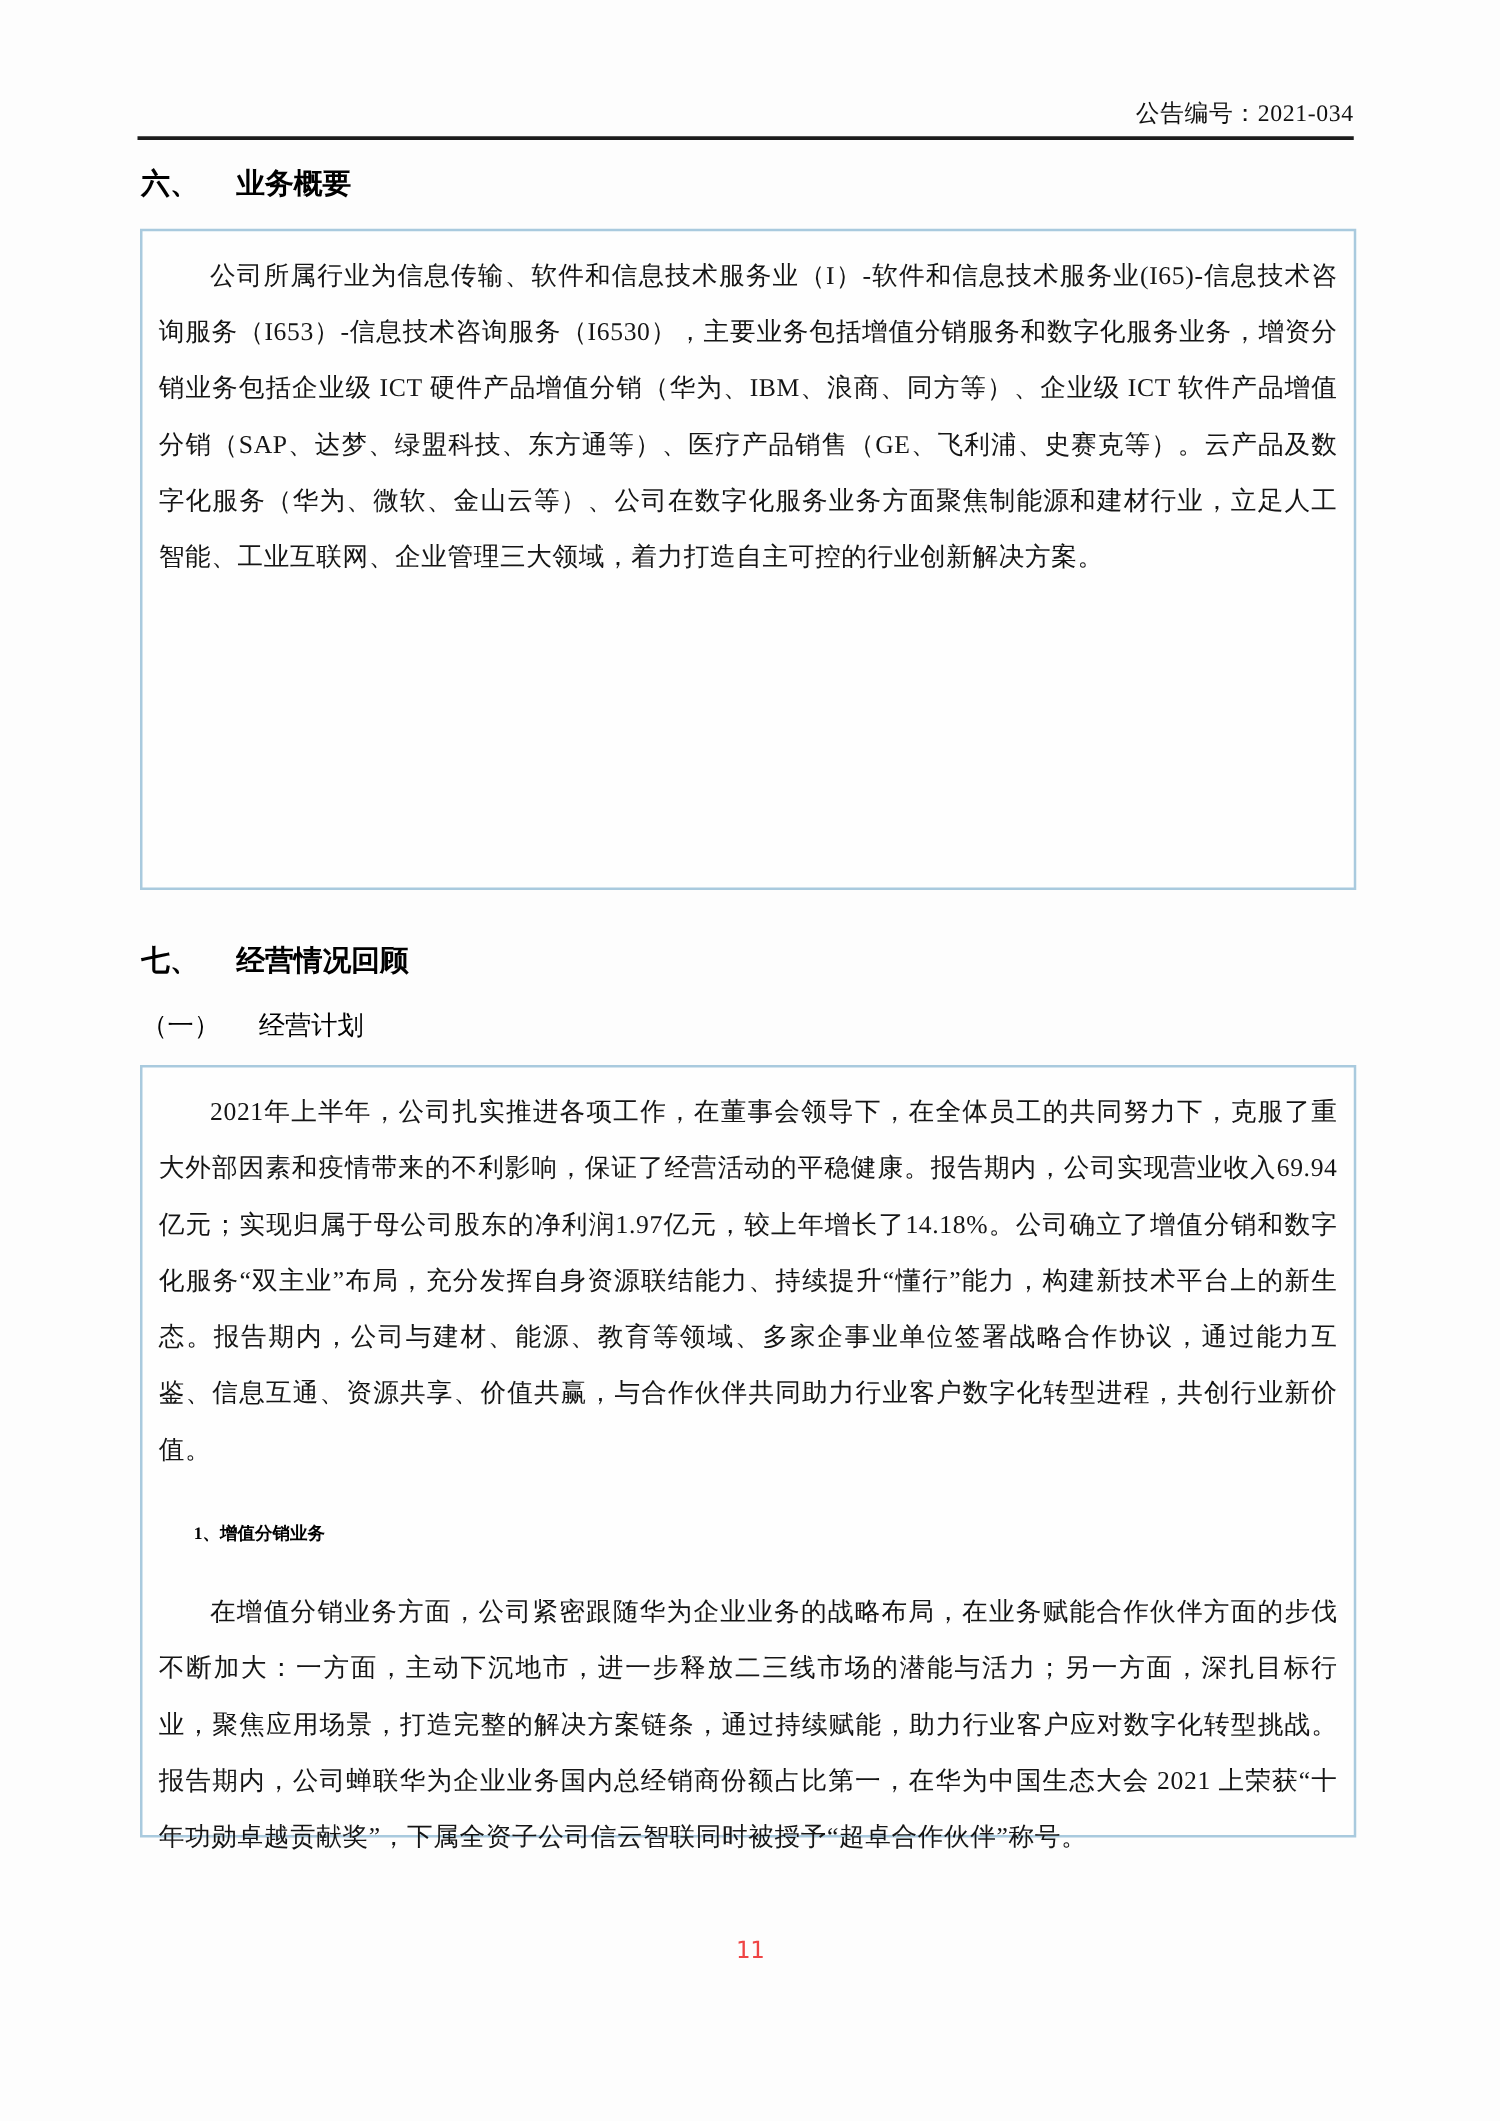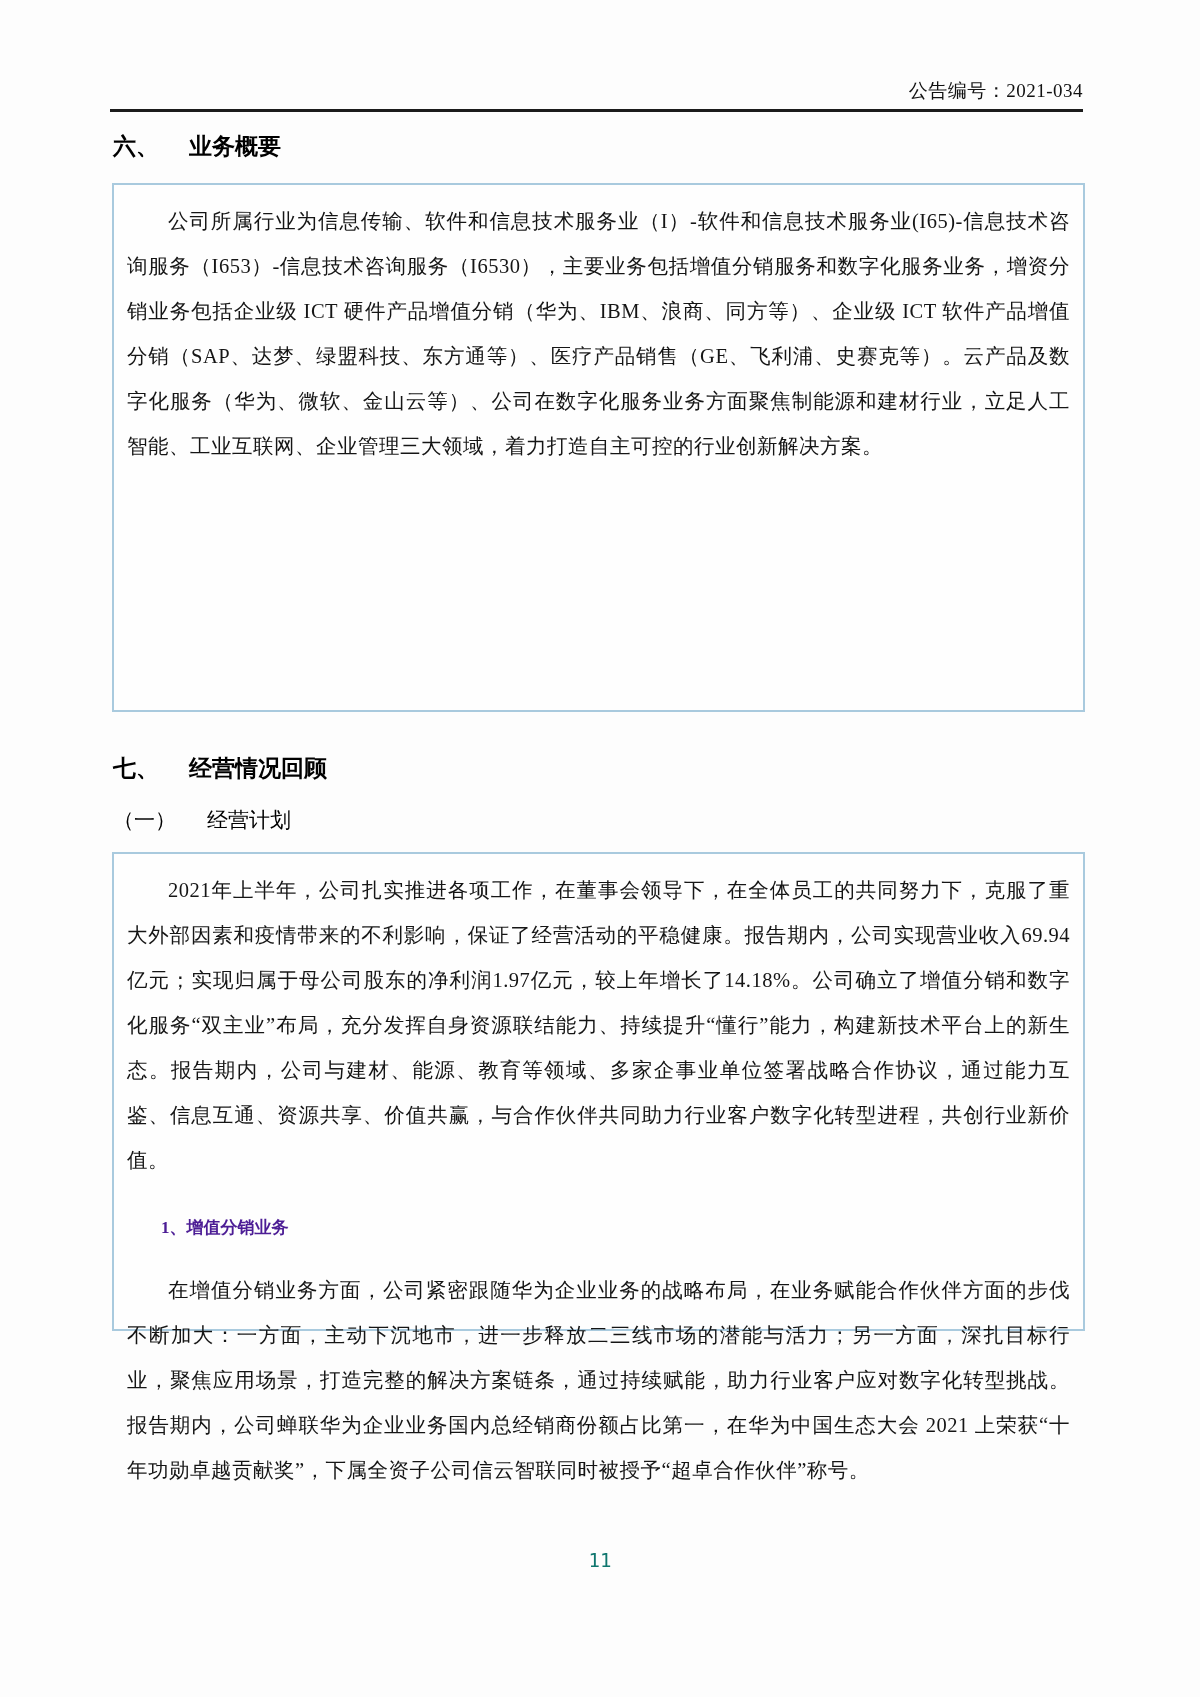--- a/index.html
+++ b/index.html
@@ -58,47 +58,47 @@
   .subsec-heading .sub-num { display: inline-block; min-width: 94px; }
   .text-box {
     position: absolute;
     left: 112px;
     width: 973px;
     border: 2px solid #a9cade;
     background: #fefefe;
     padding: 14px 13px 0 13px;
   }
   .text-box-1 { top: 183px; height: 529px; }
-  .text-box-2 { top: 852px; height: 479px; }
+  .text-box-2 { top: 852px; height: 618px; }
   .text-box p {
     margin: 0;
     font-size: 20.5px;
     line-height: 45px;
     text-align: justify;
     text-indent: 2em;
     color: #151515;
     letter-spacing: 0.5px;
   }
   .box-subheading {
     margin: 22px 0 18px 0;
     padding-left: 2em;
-    font-size: 17px;
+    font-size: 14px;
     font-weight: bold;
-    color: #4c1d95;
+    color: #000000;
     line-height: 45px;
   }
   .para-gap { margin-top: 24px !important; }
   .page-footer {
     position: absolute;
     top: 1549px;
     left: 0;
     width: 100%;
     text-align: center;
     font-size: 19px;
-    color: #0f766e;
+    color: #ef4444;
     font-family: "DejaVu Sans Mono", "Liberation Mono", monospace;
   }
 </style>
 </head>
 <body>
 
 <div class="page">
 
   <div class="doc-number">公告编号：2021-034</div>
 

